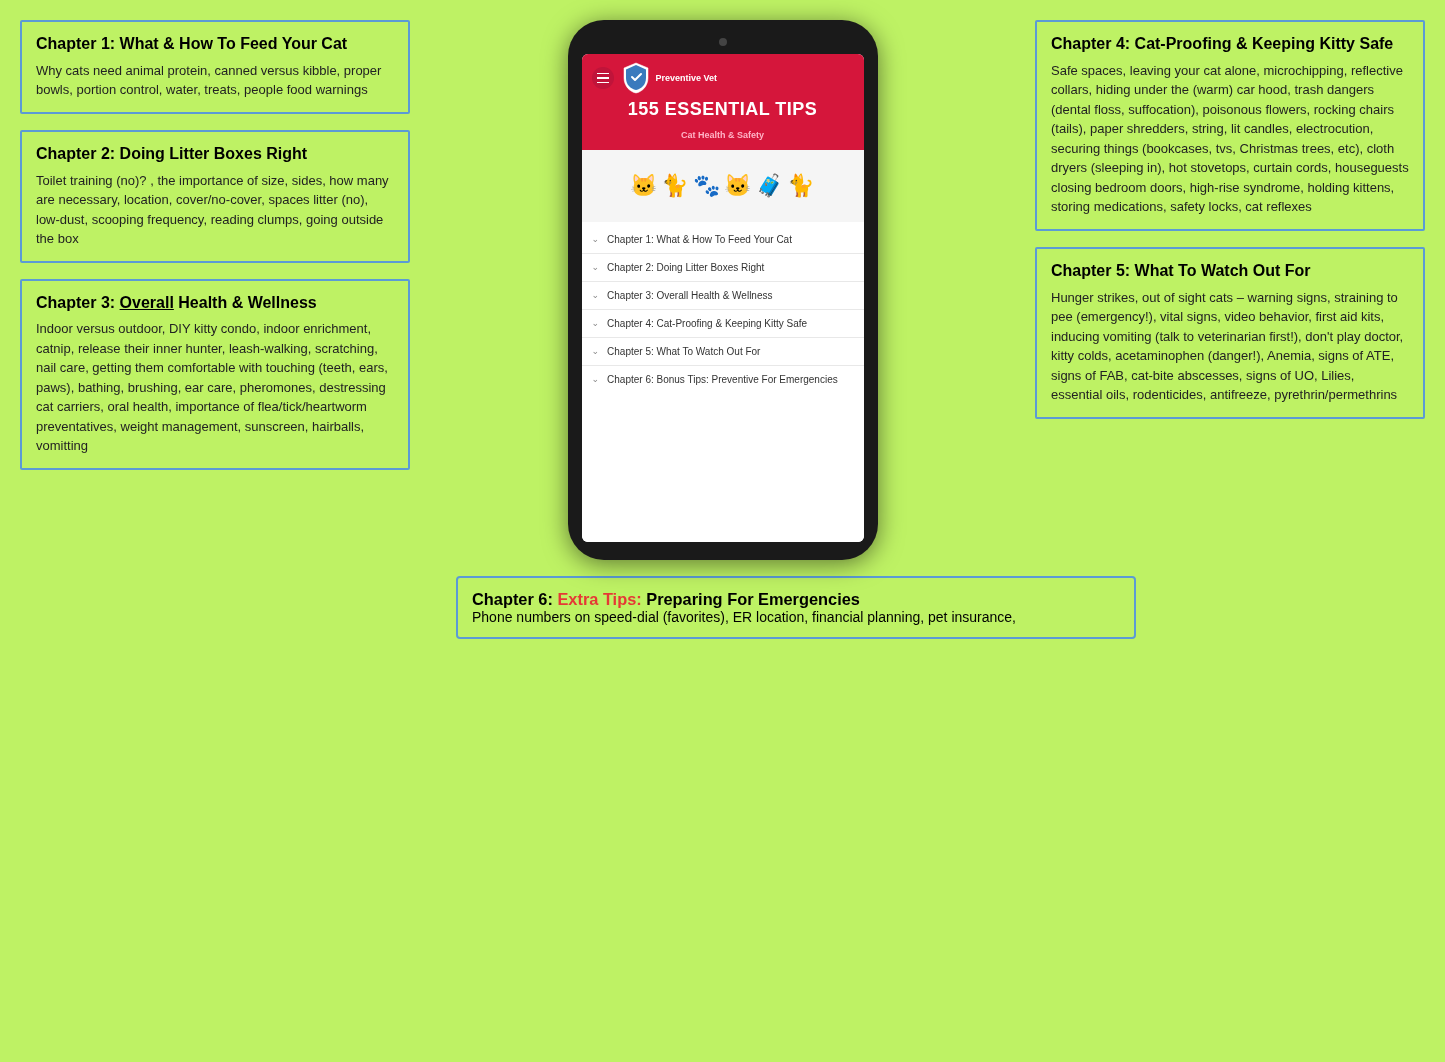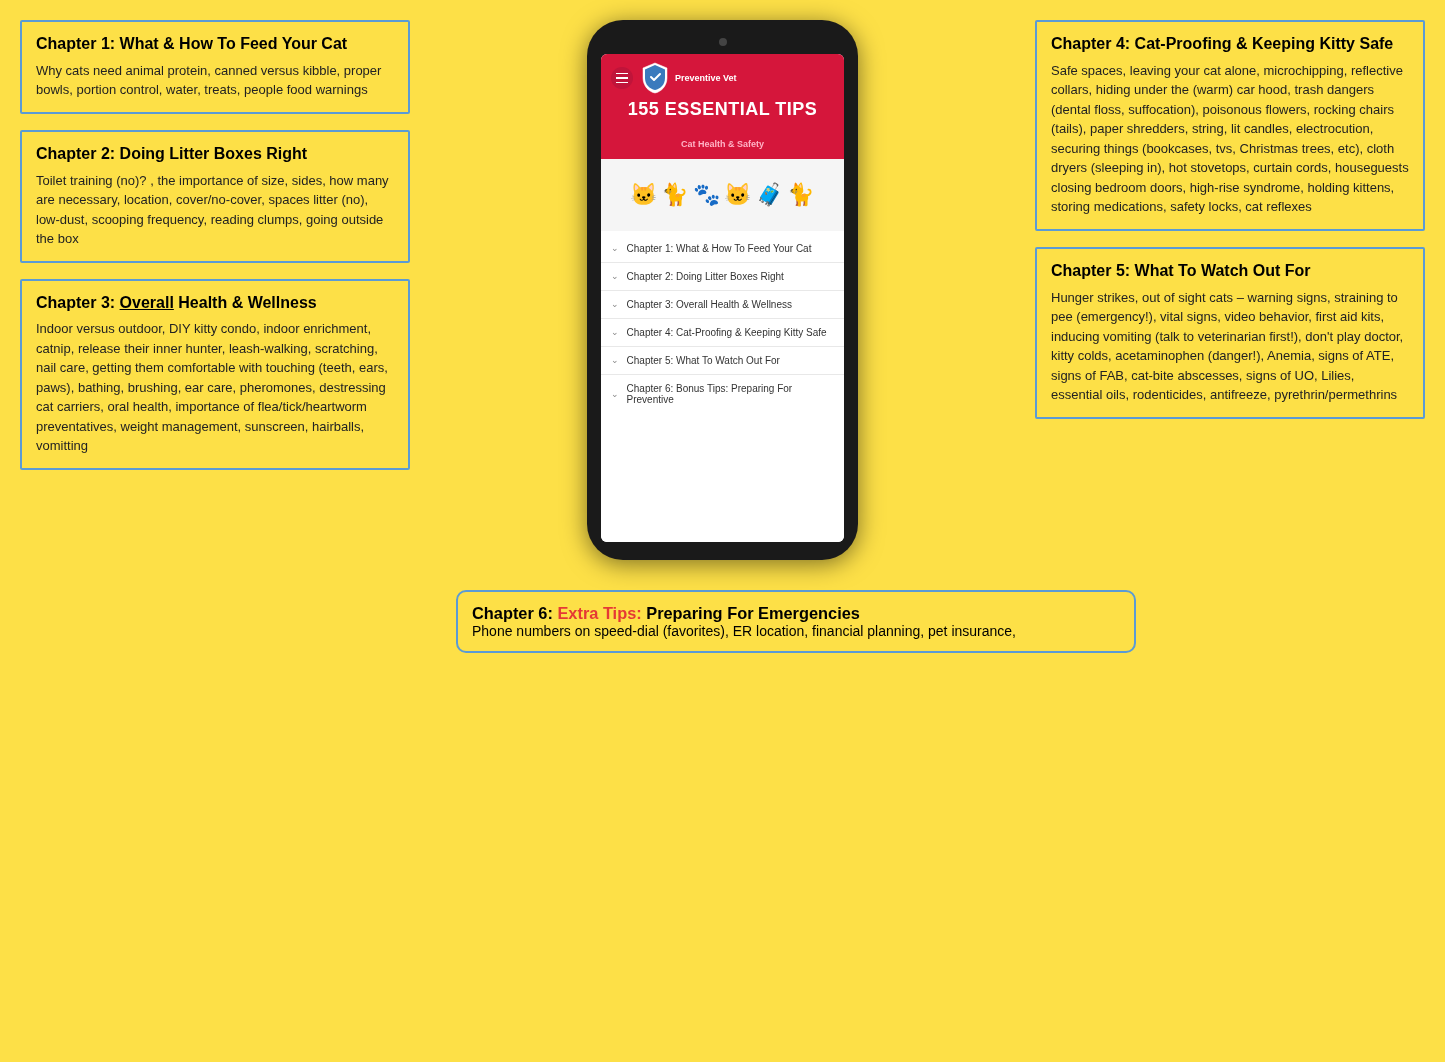--- a/index.html
+++ b/index.html
@@ -9,21 +9,21 @@
       font-size: 14px;
       width: 1445px;
       min-height: 1062px;
       position: relative;
       overflow: hidden;
     }
 
     .page-container {
       width: 1445px;
       min-height: 1062px;
-      background: #fde047;
+      background: #bef264;
       padding: 20px;
       position: relative;
     }
 
     .layout {
       display: grid;
       grid-template-columns: 390px 1fr 390px;
       grid-template-rows: auto auto auto auto;
       gap: 16px;
       align-items: start;
@@ -77,28 +77,27 @@
       display: flex;
       flex-direction: column;
       align-items: center;
       justify-content: flex-start;
       padding-top: 0;
     }
 
     .bottom-box {
       border: 2px solid #5b9bd5;
       padding: 12px 14px;
-      border-radius: 10px;
+      border-radius: 4px;
       max-width: 680px;
-      margin-top: 14px;
     }
 
     
     .tablet-outer {
-      width: 271px;
+      width: 310px;
       height: 540px;
       background: #1a1a1a;
       border-radius: 36px;
       padding: 18px 14px;
       box-shadow: 0 4px 24px rgba(0,0,0,0.5);
       position: relative;
       display: flex;
       flex-direction: column;
       align-items: center;
     }
@@ -186,21 +185,21 @@
       line-height: 1.1;
       letter-spacing: 0.5px;
       text-align: center;
     }
 
     .app-title-sub {
       color: #ffb3c6;
       font-size: 9px;
       font-weight: bold;
       text-align: center;
-      margin-top: 19px;
+      margin-top: 10px;
     }
 
     
     .illustrations-strip {
       background: #f5f5f5;
       height: 72px;
       display: flex;
       align-items: center;
       justify-content: center;
       overflow: hidden;
@@ -335,21 +334,21 @@
               <span>Chapter 4: Cat-Proofing &amp; Keeping Kitty Safe</span>
             </div>
 
             <div class="chapter-item">
               <span class="chevron">⌄</span>
               <span>Chapter 5: What To Watch Out For</span>
             </div>
 
             <div class="chapter-item">
               <span class="chevron">⌄</span>
-              <span>Chapter 6: Bonus Tips: Preparing For Preventive</span>
+              <span>Chapter 6: Bonus Tips: Preventive For Emergencies</span>
             </div>
 
           </div>
 
         </div>
       </div>
     </div>
 
     <div class="right-col">
 

